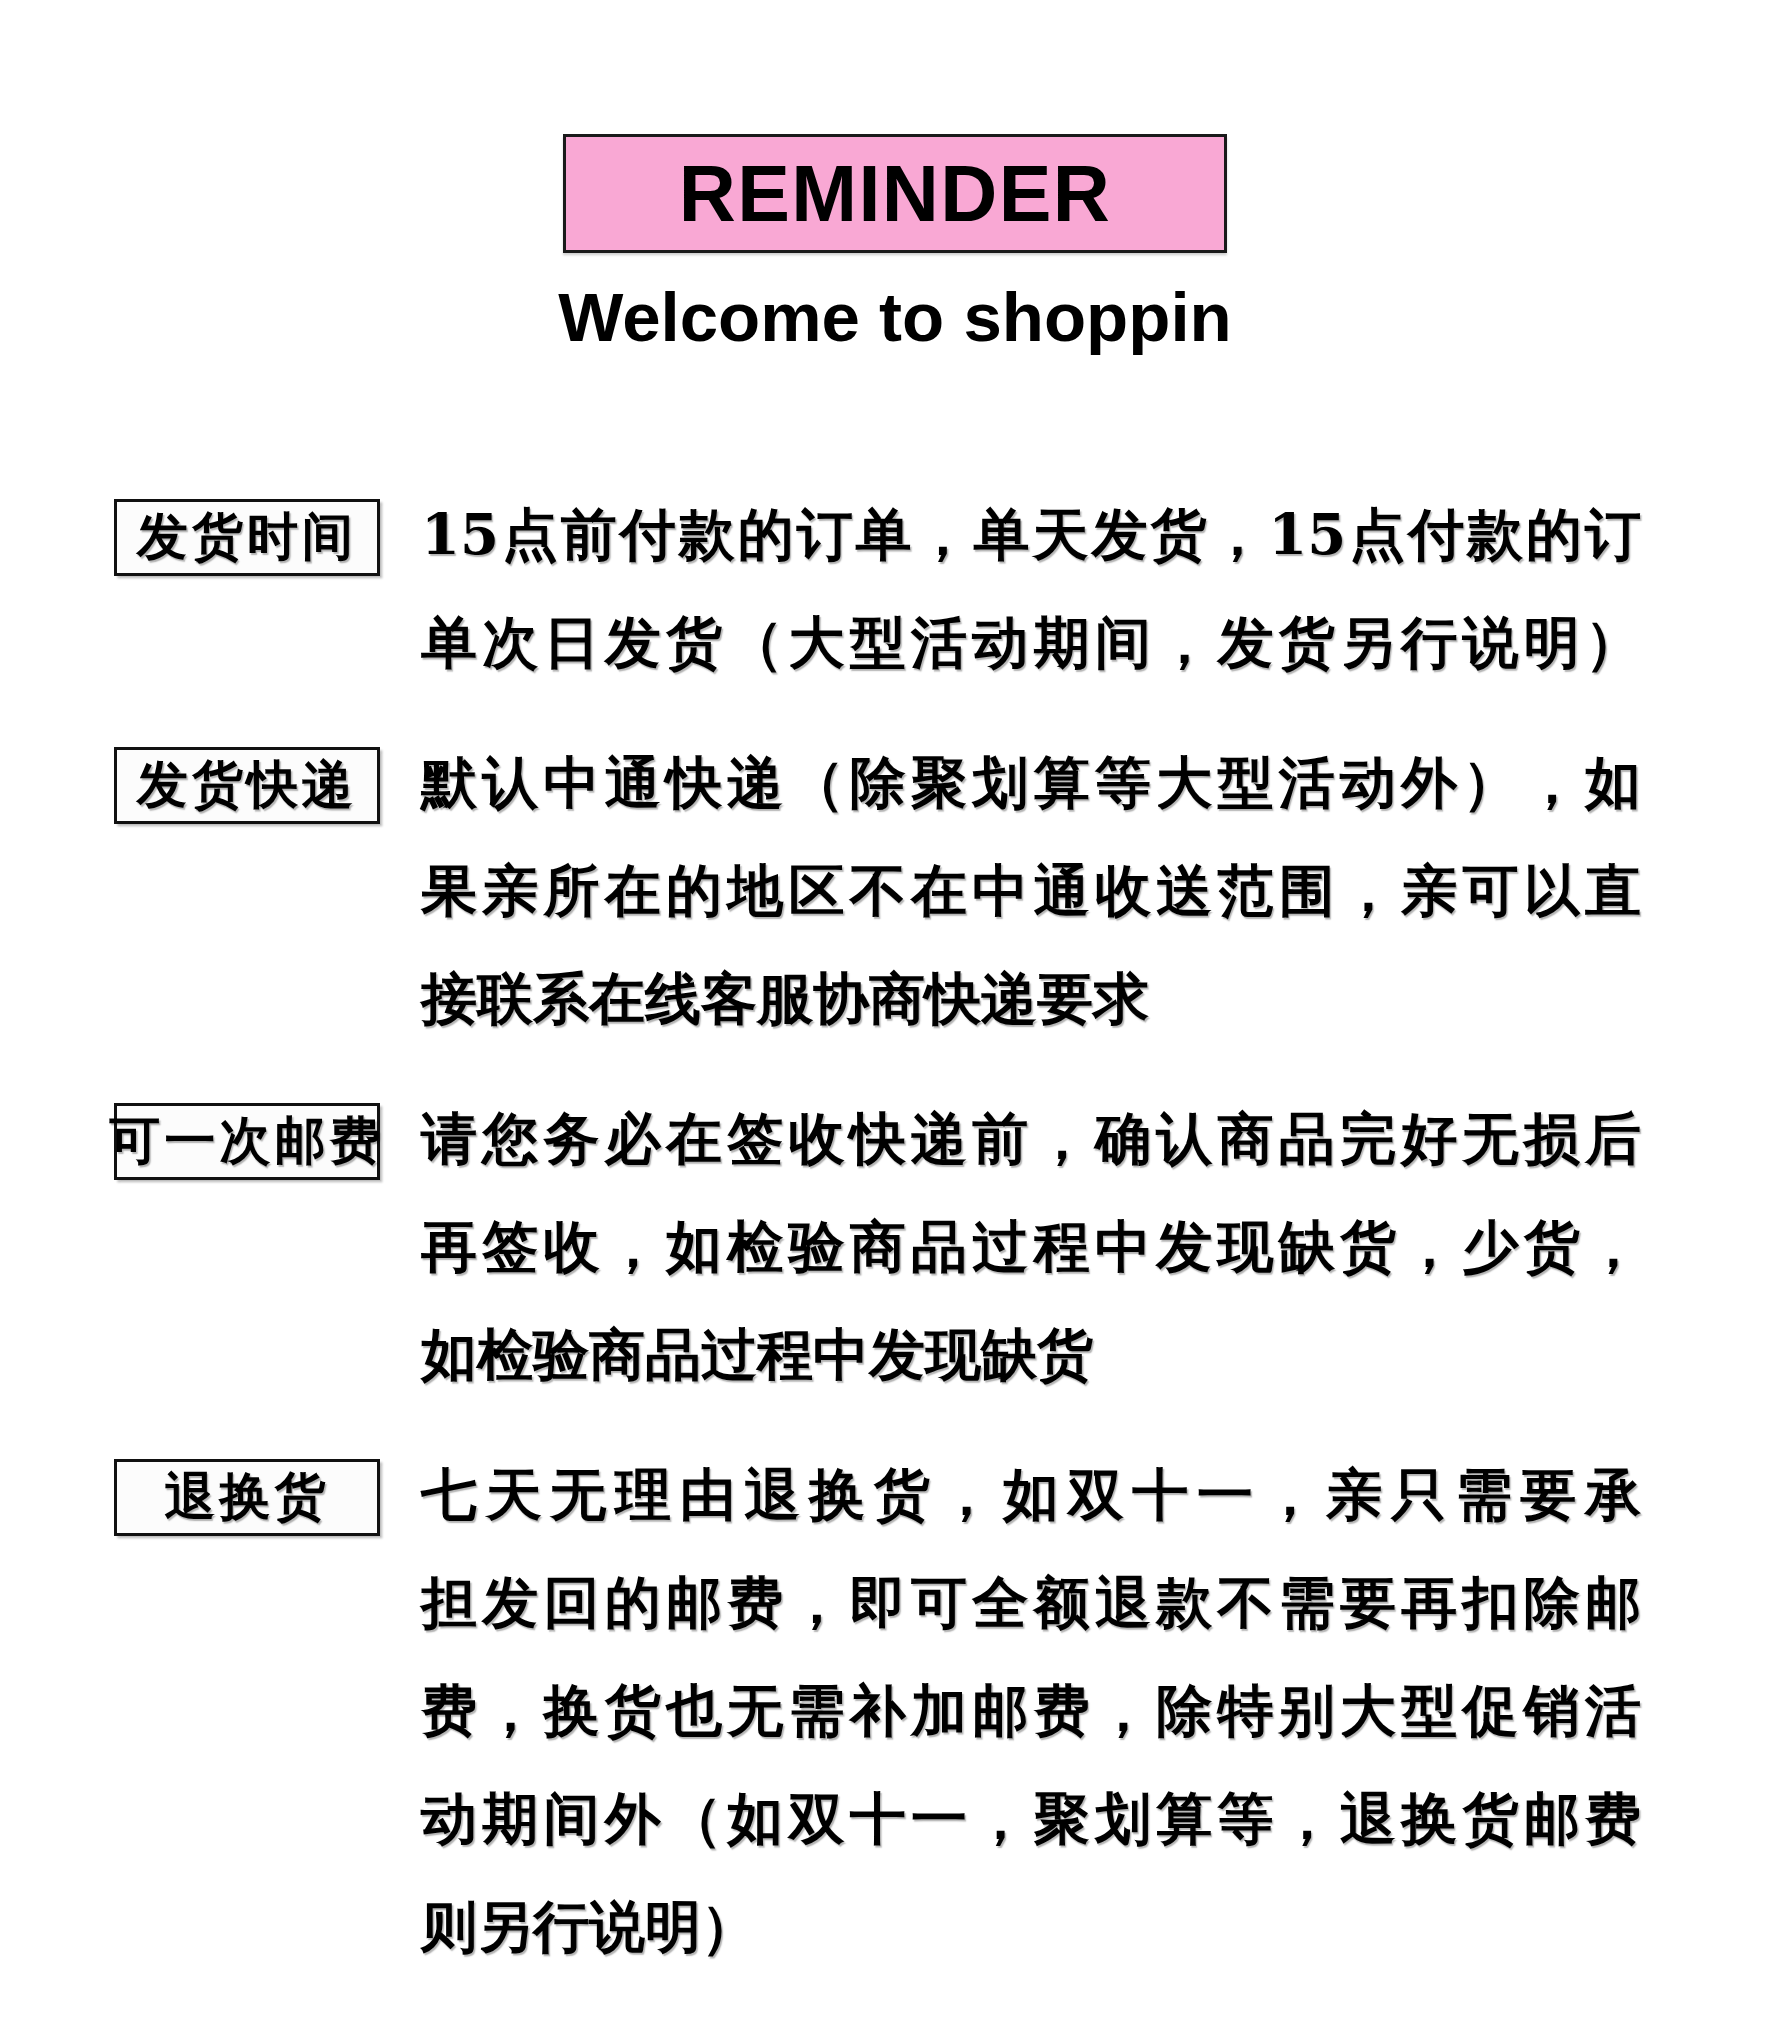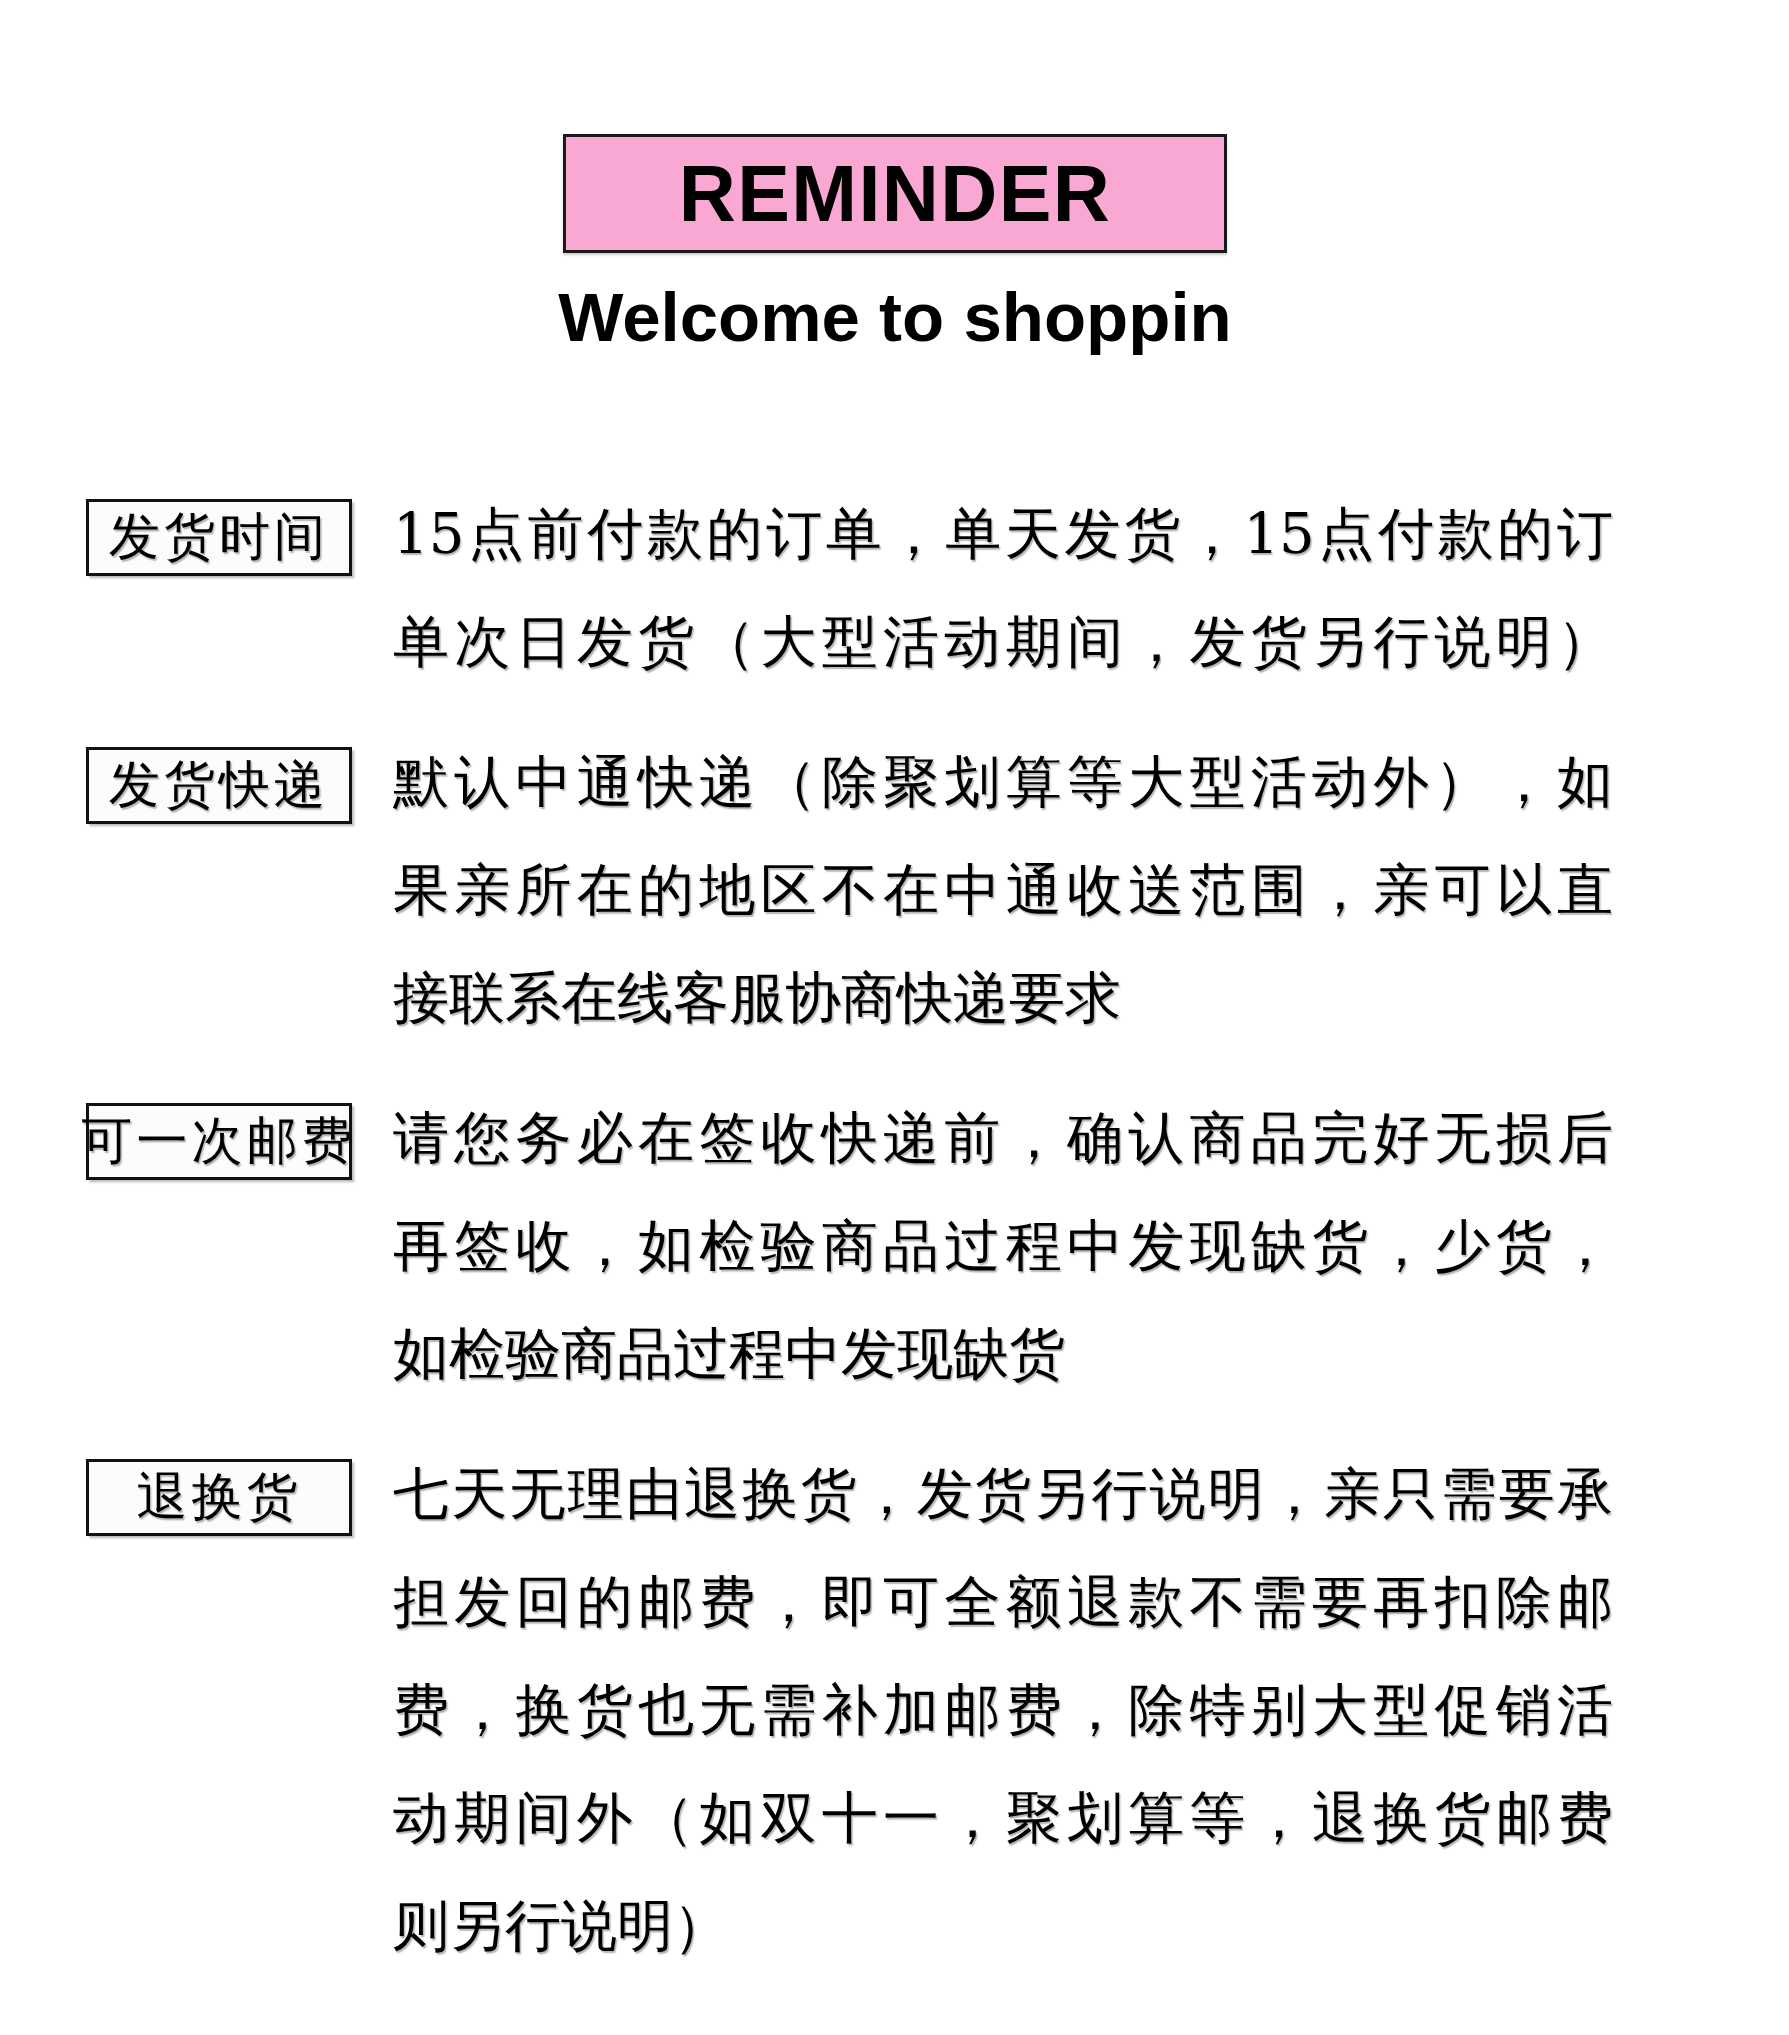--- a/index.html
+++ b/index.html
@@ -34,21 +34,22 @@
   }
   .subtitle {
     margin-top: 24.5px;
     font-family: "Liberation Sans", "DejaVu Sans", sans-serif;
     font-weight: bold;
     font-size: 69px;
     color: #000000;
   }
   .sections {
     margin-top: 123px;
-    padding-left: 86px;
+    padding-left: 114px;
+    font-weight: bold;
   }
   .section {
     display: flex;
     align-items: flex-start;
     margin-bottom: 32px;
   }
   .label-box {
     box-sizing: border-box;
     flex: 0 0 266px;
     width: 266px;
@@ -128,21 +129,21 @@
         <div class="line">再签收，如检验商品过程中发现缺货，少货，</div>
         <div class="line short">如检验商品过程中发现缺货</div>
       </div>
     </div>
 
     <div class="section">
       <div class="label-box">
         <span class="label-text">退换货</span>
       </div>
       <div class="section-body">
-        <div class="line">七天无理由退换货，发货另行说明，亲只需要承</div>
+        <div class="line">七天无理由退换货，如双十一，亲只需要承</div>
         <div class="line">担发回的邮费，即可全额退款不需要再扣除邮</div>
         <div class="line">费，换货也无需补加邮费，除特别大型促销活</div>
         <div class="line">动期间外（如双十一，聚划算等，退换货邮费</div>
         <div class="line short">则另行说明）</div>
       </div>
     </div>
 
   </div>
 </div>
 

